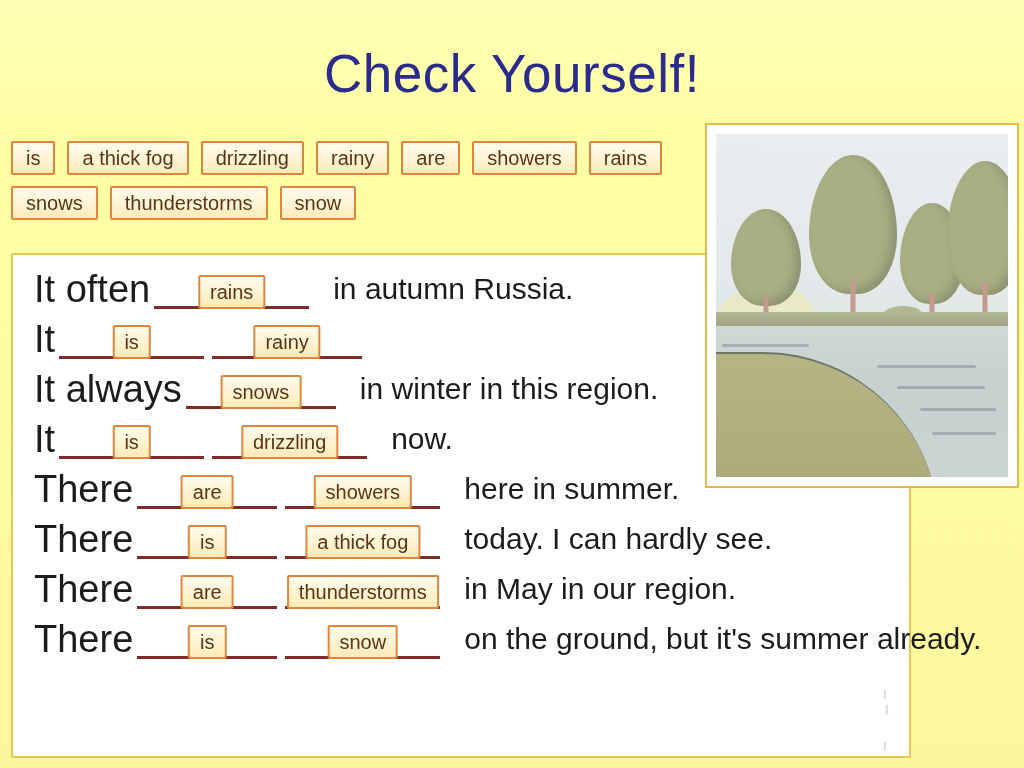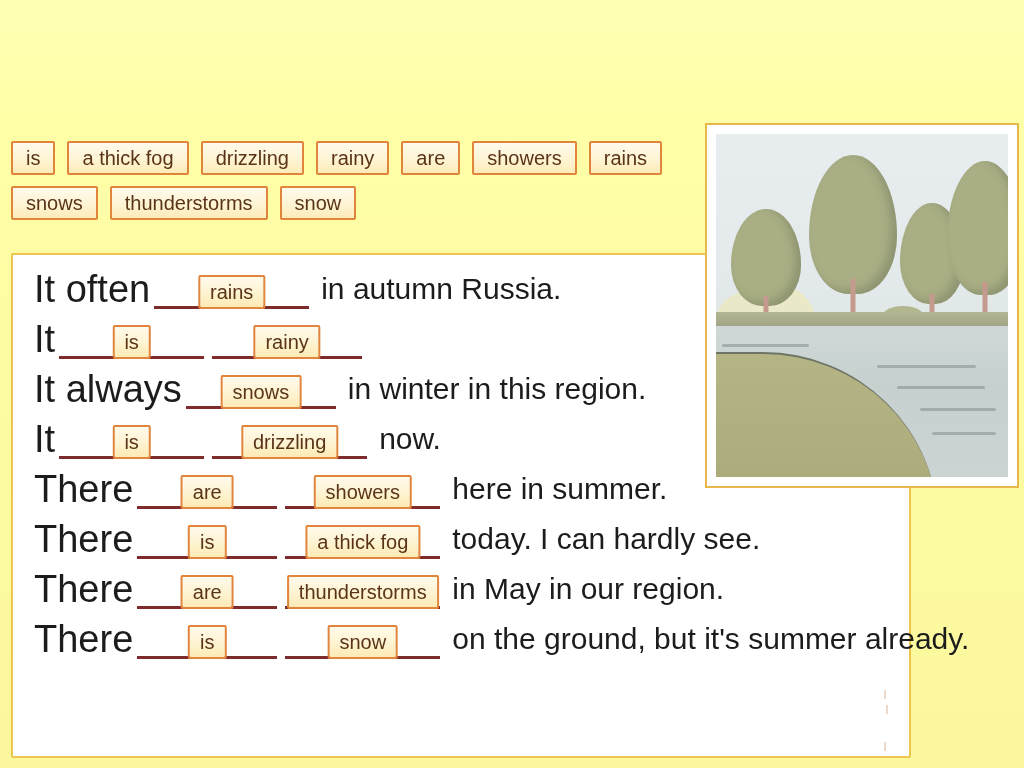--- a/index.html
+++ b/index.html
@@ -99,21 +99,21 @@
     font-size: 38px;
     line-height: 40px;
     color: #1c1c1c;
     font-family: "Liberation Sans", sans-serif;
   }
   .tail {
     font-size: 30px;
     line-height: 40px;
     color: #1c1c1c;
     font-family: "Liberation Sans", sans-serif;
-    margin-left: 8px;
+    margin-left: 20px;
     text-align: center;
   }
 
   
   .blank {
     position: relative;
     display: inline-block;
     height: 40px;
     margin: 0 4px;
     flex: 0 0 auto;
@@ -248,20 +248,21 @@
     height: 9px;
     background: #d8b49a;
     opacity: .5;
   }
 </style>
 </head>
 <body>
 
 <div id="slide">
 
+  <div id="title">Check Yourself!</div>
 
   <div id="wordbank">
       <div class="bank-row">
         <span class="chip">is</span>
         <span class="chip">a thick fog</span>
         <span class="chip">drizzling</span>
         <span class="chip">rainy</span>
         <span class="chip">are</span>
         <span class="chip">showers</span>
         <span class="chip">rains</span>

